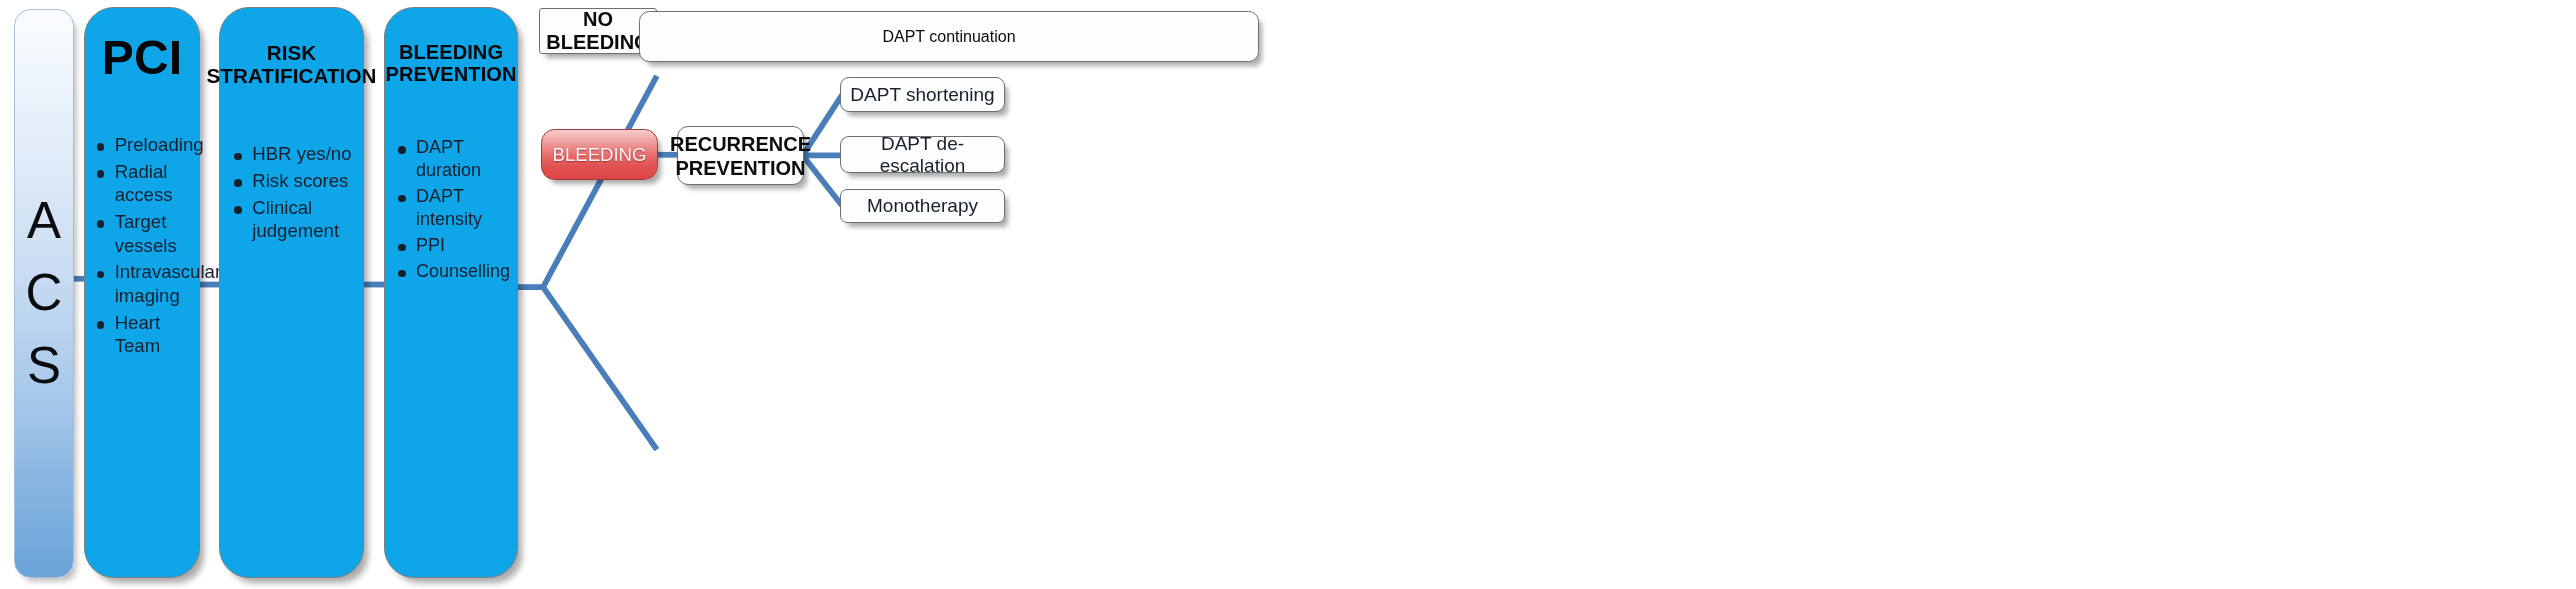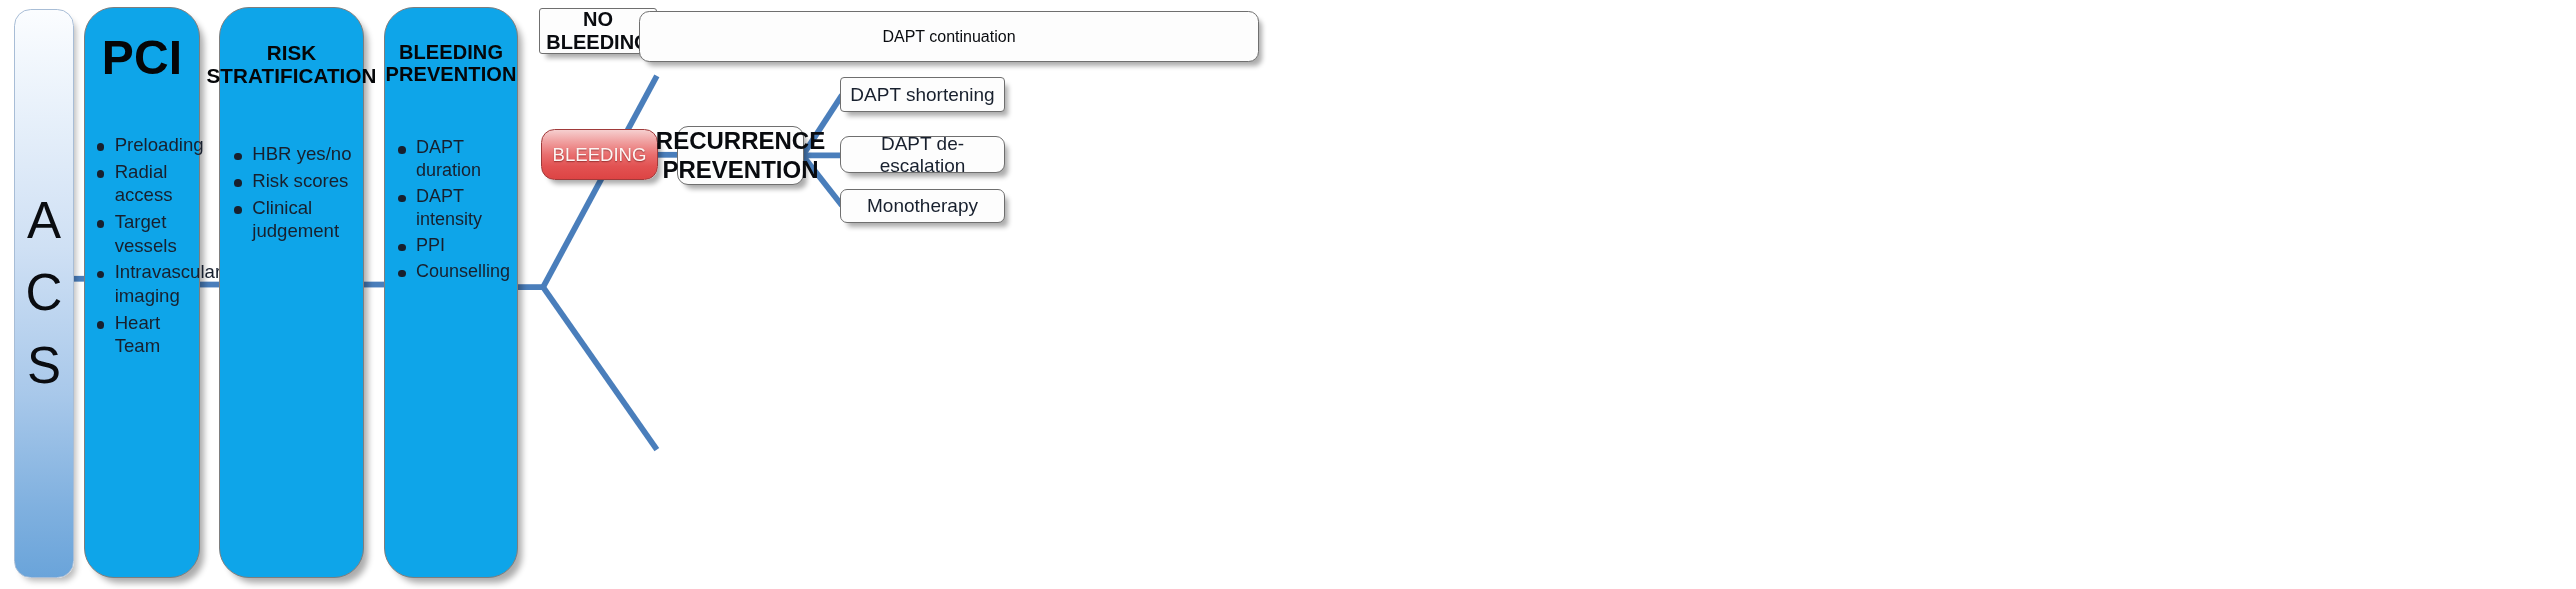--- a/index.html
+++ b/index.html
@@ -109,23 +109,23 @@
   #bleed{
     left:541px;top:129px;width:117px;height:51px;
     border:1.9px solid #a03a3a;
     border-radius:13.5px;
     background:linear-gradient(180deg,#f6cfcf 0%,#f0a3a3 22%,#e96f6f 50%,#e25252 74%,#dd4444 100%);
     color:#fdf6f4;
     font-size:18.6px;font-weight:400;
     text-shadow:0 0.6px 1.3px rgba(90,10,10,0.55);
     box-shadow:5.1px 5.8px 5.8px -2.6px rgba(0,0,0,0.33);
   }
-  #recur{left:677px;top:126px;width:127px;height:59px;font-size:24px;font-weight:700;line-height:1.2;border-radius:11px;}
-
-  #shorten{left:840px;top:77px;width:165px;height:35px;font-size:19px;font-weight:400;border-radius:4px;color:#18202e;}
+  #recur{left:677px;top:126px;width:127px;height:59px;font-size:20px;font-weight:700;line-height:1.2;border-radius:11px;}
+
+  #shorten{left:840px;top:77px;width:165px;height:35px;font-size:19px;font-weight:400;border-radius:9px;color:#18202e;}
   #deesc{left:840px;top:136px;width:165px;height:37px;font-size:19px;font-weight:400;border-radius:9px;color:#18202e;}
   #mono{left:840px;top:189px;width:165px;height:34px;font-size:19px;font-weight:400;border-radius:7px;color:#18202e;}
 </style>
 </head>
 <body>
 
 <div id="stage">
 
   <svg id="wires" viewBox="0 0 4008 917" width="2576" height="589" preserveAspectRatio="none">
     <g stroke="#4a7ebb" stroke-width="9" fill="none" stroke-linecap="butt">

